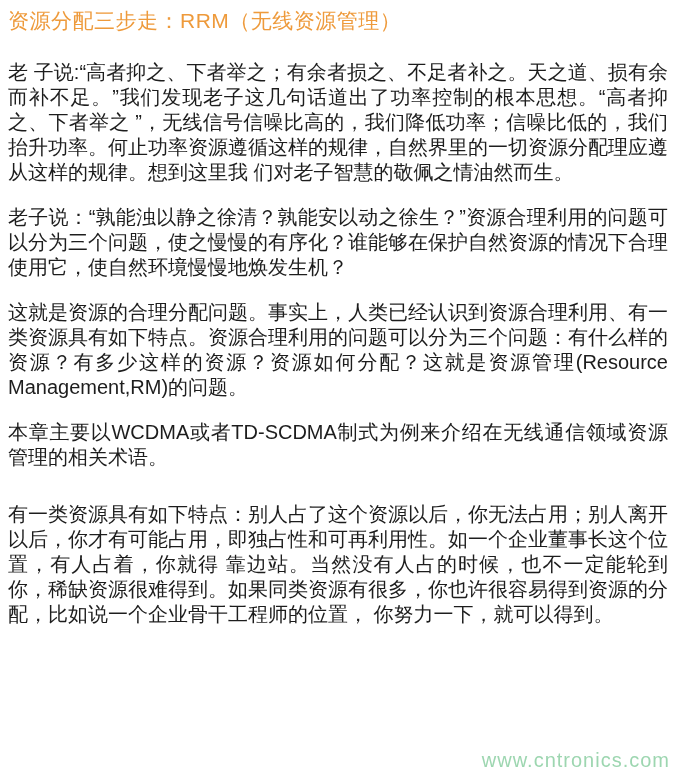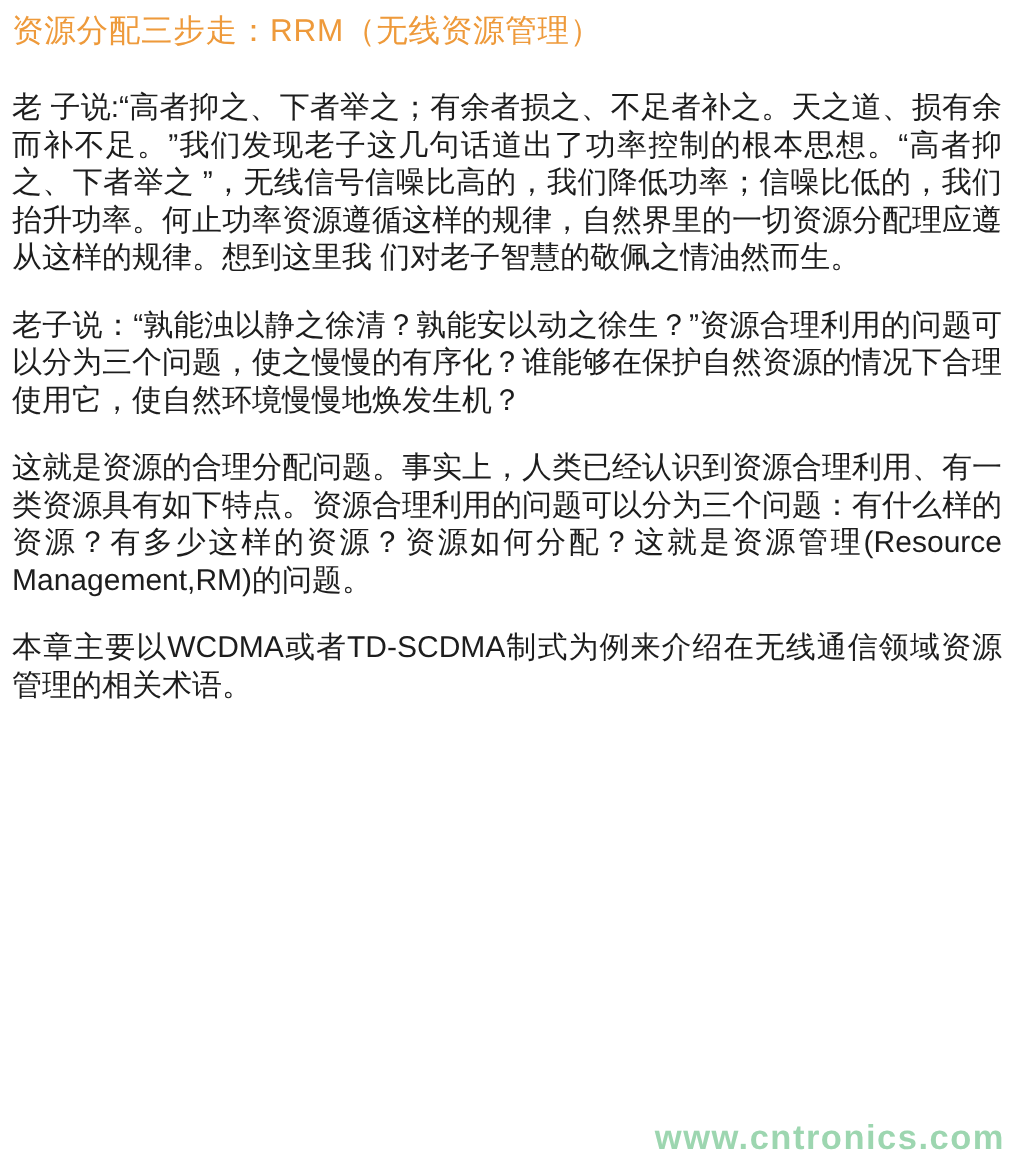--- a/index.html
+++ b/index.html
@@ -41,34 +41,35 @@
   .body-para.gap-large{
     margin-bottom:32px;
     margin-top:20px;
   }
   .body-para:last-of-type{margin-bottom:0;}
   .watermark{
     position:absolute;
     right:6px;
     bottom:2px;
     color:var(--watermark-color);
-    font-size:23px;
-    font-weight:bold;
+    font-size:20px;
+    font-weight:normal;
     letter-spacing:1px;
     opacity:0.85;
     z-index:0;
     pointer-events:none;
   }
   .content{position:relative;z-index:1;}
 </style>
 </head>
 <body>
 
 <div class="page">
   <div class="watermark">www.cntronics.com</div>
   <div class="content">
     <h1 class="article-title">资源分配三步走：RRM（无线资源管理）</h1>
     <p class="body-para">老 子说:“高者抑之、下者举之；有余者损之、不足者补之。天之道、损有余而补不足。”我们发现老子这几句话道出了功率控制的根本思想。“高者抑之、下者举之 ”，无线信号信噪比高的，我们降低功率；信噪比低的，我们抬升功率。何止功率资源遵循这样的规律，自然界里的一切资源分配理应遵从这样的规律。想到这里我 们对老子智慧的敬佩之情油然而生。</p>
     <p class="body-para">老子说：“孰能浊以静之徐清？孰能安以动之徐生？”资源合理利用的问题可以分为三个问题，使之慢慢的有序化？谁能够在保护自然资源的情况下合理使用它，使自然环境慢慢地焕发生机？</p>
     <p class="body-para">这就是资源的合理分配问题。事实上，人类已经认识到资源合理利用、有一类资源具有如下特点。资源合理利用的问题可以分为三个问题：有什么样的资源？有多少这样的资源？资源如何分配？这就是资源管理(Resource Management,RM)的问题。</p>
     <p class="body-para gap-large">本章主要以WCDMA或者TD-SCDMA制式为例来介绍在无线通信领域资源管理的相关术语。</p>
+    <p class="body-para">有一类资源具有如下特点：别人占了这个资源以后，你无法占用；别人离开以后，你才有可能占用，即独占性和可再利用性。如一个企业董事长这个位置，有人占着，你就得 靠边站。当然没有人占的时候，也不一定能轮到你，稀缺资源很难得到。如果同类资源有很多，你也许很容易得到资源的分配，比如说一个企业骨干工程师的位置， 你努力一下，就可以得到。</p>
   </div>
 </div>
 
 </body></html>

